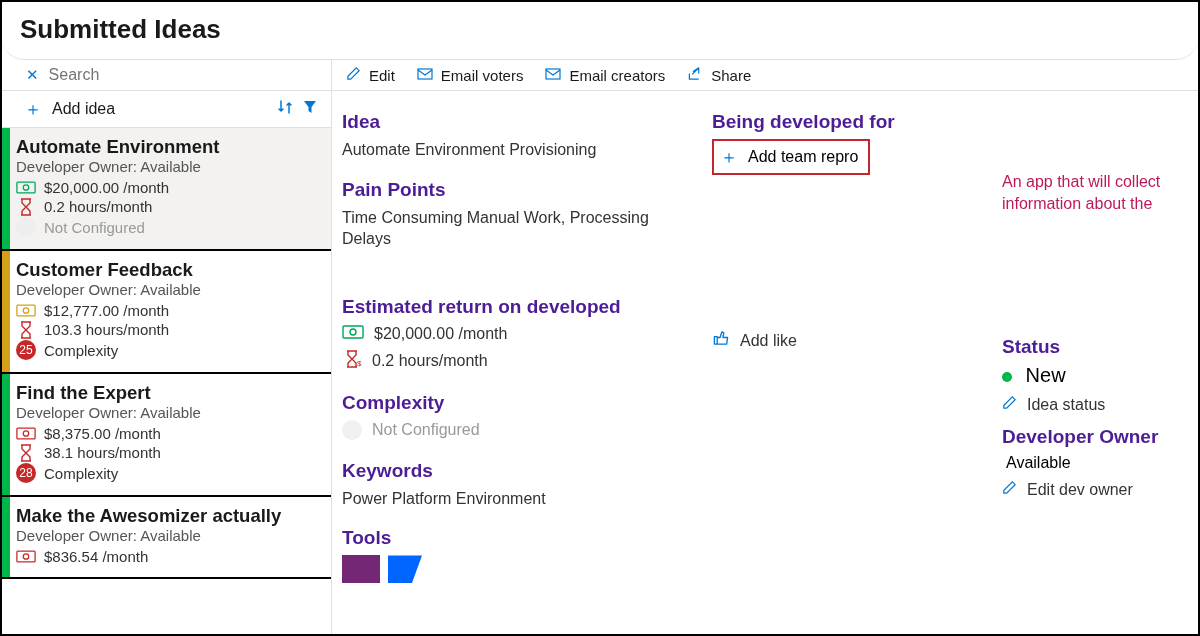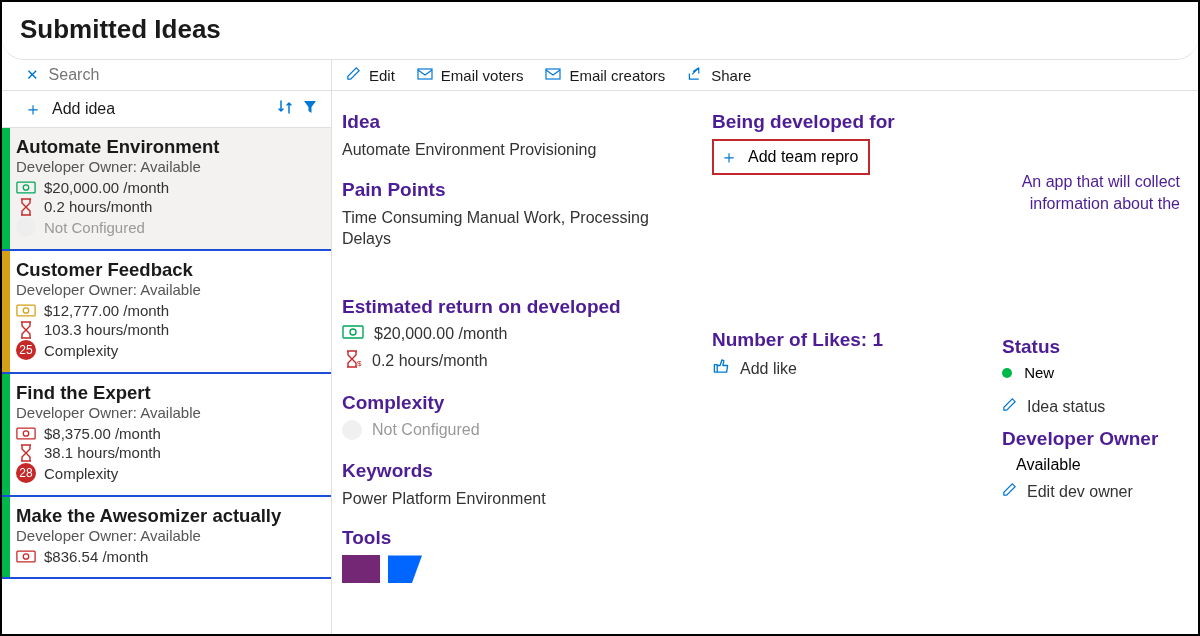--- a/index.html
+++ b/index.html
@@ -9,21 +9,21 @@
 .layout { display: flex; height: calc(100% - 58px); }
 .left { width: 330px; border-right: 1px solid #e0e0e0; display: flex; flex-direction: column; }
 .search-row { display: flex; align-items: center; padding: 6px 12px 6px 24px; border-bottom: 1px solid #e0e0e0; gap: 10px; }
 .close-icon { color: #0078d4; font-size: 15px; cursor: pointer; }
 .search-input { border: none; outline: none; font-size: 16px; color: #666; flex: 1; background: transparent; }
 .add-row { display: flex; align-items: center; padding: 6px 14px 6px 22px; border-bottom: 1px solid #e0e0e0; gap: 10px; }
 .plus-icon { color: #0078d4; font-size: 18px; font-weight: 300; }
 .add-label { font-size: 16px; color: #1a1a1a; flex: 1; }
 .sort-icon, .filter-icon { color: #0078d4; font-size: 16px; cursor: pointer; }
 .ideas-list { flex: 1; overflow-y: auto; }
-.idea-card { padding: 8px 12px 10px 14px; border-bottom: 2px solid #1d4ed8; position: relative; }
+.idea-card { padding: 8px 12px 10px 14px; border-bottom: 2px solid #000000; position: relative; }
 .idea-card.selected { background: #f3f2f1; }
 .idea-card .stripe { position: absolute; left: 0; top: 0; bottom: 0; width: 8px; }
 .stripe.green { background: #00b74a; }
 .stripe.yellow { background: #d4a017; }
 .idea-title { font-size: 18.5px; font-weight: 600; color: #1a1a1a; margin-bottom: 0px; white-space: nowrap; overflow: hidden; }
 .idea-subtitle { font-size: 15px; color: #555; margin-bottom: 4px; }
 .idea-metric { display: flex; align-items: center; gap: 8px; font-size: 15px; color: #333; margin-bottom: 2px; }
 .idea-metric.muted { color: #999; }
 .metric-icon { width: 20px; height: 16px; display: inline-flex; align-items: center; justify-content: center; }
 .badge-circle { background: #c62828; color: #fff; border-radius: 50%; width: 20px; height: 20px; display: inline-flex; align-items: center; justify-content: center; font-size: 12px; }
@@ -37,21 +37,21 @@
 .cols { display: flex; gap: 30px; }
 .col1 { width: 340px; }
 .col2 { width: 260px; }
 .col3 { flex: 1; }
 .section-h { font-size: 19px; font-weight: 600; color: #4c1d95; margin-bottom: 6px; }
 .section-v { font-size: 16px; color: #333; margin-bottom: 18px; line-height: 1.35; }
 .link-btn { display: flex; align-items: flex-end; gap: 10px; font-size: 16px; color: #333; cursor: pointer; margin-bottom: 12px; }
 .link-btn .tb-icon { font-size: 16px; }
 .add-team-box { border: 2px solid #c1272d; padding: 4px 10px 4px 6px; display: inline-flex; align-items: center; gap: 10px; }
 .status-dot { width: 10px; height: 10px; border-radius: 50%; background: #00b74a; display: inline-block; margin-right: 8px; }
-.desc-text { font-size: 16px; color: #4c1d95; margin-top: 60px; line-height: 1.4; text-align: right; }
+.desc-text { font-size: 16px; color: #be185d; margin-top: 60px; line-height: 1.4; }
 .roi-metric { display: flex; align-items: center; gap: 10px; font-size: 16px; color: #333; margin-bottom: 6px; }
 .tools-row { display: flex; gap: 8px; margin-top: 6px; }
 .tool-tile { width: 38px; height: 28px; }
 .tool-purple { background: #742774; }
 .tool-blue { background: #0066ff; clip-path: polygon(0 0, 100% 0, 70% 100%, 0 100%); width: 34px; }
 </style>
 </head>
 <body>
 
 <div class="header">
@@ -261,51 +261,50 @@
         </div>
 
         <div class="col2">
           <div class="section-h">Being developed for</div>
           <div class="add-team-box">
             <span style="color:#0078d4;font-size:18px">＋</span>
             <span>Add team repro</span>
           </div>
 
           <div style="height:154px"></div>
-          <div class="section-h">Number of Likes: 1</div>
           <div class="link-btn">
             <span class="tb-icon">
               <svg width="18" height="17" viewBox="0 0 18 18">
                   <path d="M2 8 L2 16 L5 16 L5 8 Z M5 9 L8 9 L10 3 L12 4 L11 9 L16 9 L15 16 L5 16" stroke="#0078d4" stroke-width="1.4" fill="none" stroke-linejoin="round"></path>
                 </svg>
             </span>
             <span>Add like</span>
           </div>
         </div>
 
         <div class="col3">
           <div class="desc-text">An app that will collect information about the</div>
 
           <div style="height:120px"></div>
           <div class="section-h">Status</div>
-          <div style="margin:6px 0 16px 0;font-size:15px">
+          <div style="margin:6px 0 8px 0;font-size:20px">
             <span class="status-dot"></span>
             <span>New</span>
           </div>
           <div class="link-btn">
             <span class="tb-icon">
               <svg width="15" height="15" viewBox="0 0 16 16">
                   <path d="M2 14 L2 11 L11 2 L14 5 L5 14 Z" stroke="#0078d4" stroke-width="1.3" fill="none"></path>
                 </svg>
             </span>
             <span>Idea status</span>
           </div>
 
           <div class="section-h">Developer Owner</div>
-          <div style="margin:4px 0 8px 14px;font-size:16px">Available</div>
+          <div style="margin:4px 0 8px 4px;font-size:16px">Available</div>
           <div class="link-btn">
             <span class="tb-icon">
               <svg width="15" height="15" viewBox="0 0 16 16">
                   <path d="M2 14 L2 11 L11 2 L14 5 L5 14 Z" stroke="#0078d4" stroke-width="1.3" fill="none"></path>
                 </svg>
             </span>
             <span>Edit dev owner</span>
           </div>
         </div>
       </div>

